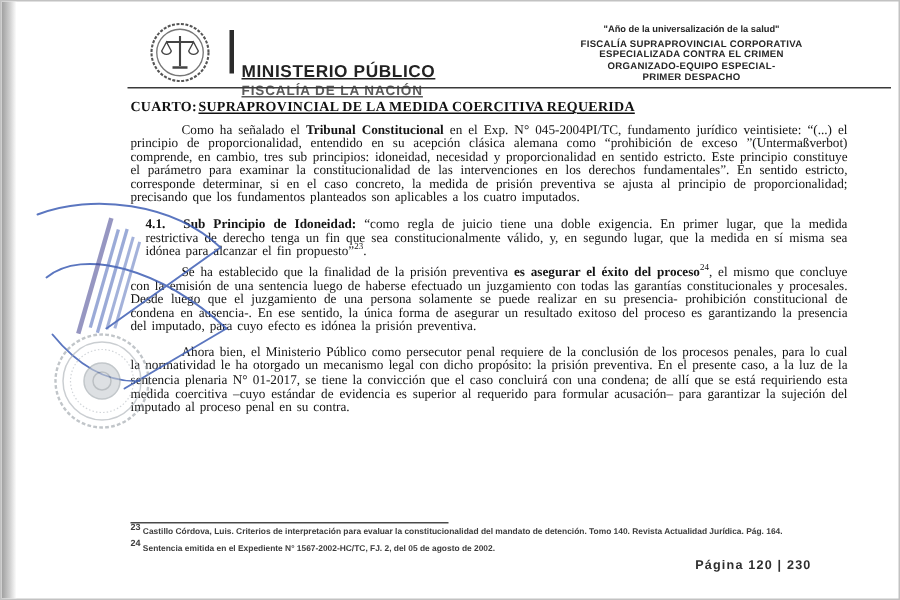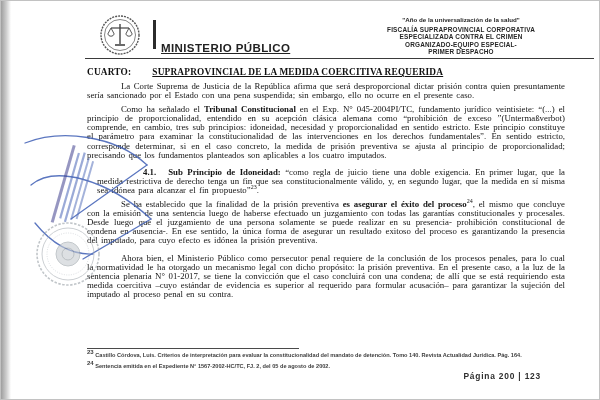--- a/index.html
+++ b/index.html
@@ -12,28 +12,28 @@
   .brand-divider{position:absolute;left:56px;top:6px;width:2.5px;height:29px;background:#2b2b2b;}
   .brand{position:absolute;left:64px;top:8px;white-space:nowrap;font-family:"Liberation Sans",sans-serif;margin-top:20px;}
   .brand-title{font-size:11.5px;font-weight:700;letter-spacing:.4px;color:#222;text-decoration:underline;line-height:13px;}
   .brand-sub{font-size:9px;font-weight:700;letter-spacing:.6px;color:#5a5a5a;text-decoration:underline;line-height:11px;}
   .hdr-right{position:absolute;right:8px;top:2px;width:232px;text-align:center;font-family:"Liberation Sans",sans-serif;color:#262626;}
   .motto{font-size:6.2px;font-weight:700;margin-bottom:3px;}
   .office div{font-size:6.4px;font-weight:700;line-height:7.4px;letter-spacing:.2px;}
   .hr{position:absolute;top:57px;left:84px;right:5px;height:0;border-top:1.6px solid #3a3a3a;}
   
   .doc-title{position:absolute;top:66px;left:86px;width:478px;font-size:9.3px;color:#111;letter-spacing:.2px;}
-  .doc-title .label{font-weight:700;margin-right:21px;}
+  .doc-title .label{font-weight:700;margin-right:1px;}
   .doc-title .titl{font-weight:700;text-decoration:underline;}
   .doc-body{position:absolute;top:81px;left:86px;width:478px;font-size:8.8px;line-height:9.1px;color:#141414;text-align:justify;word-spacing:1.1px;}
   .para{margin:0 0 5px 0;}
   .para.indent{text-indent:34px;}
   .para.sp-before{margin-top:8px;}
   .para.numbered{padding-left:10px;}
-  .pnum{font-weight:700;margin-right:12px;margin-left:46px;}
+  .pnum{font-weight:700;margin-right:12px;}
   .b{font-weight:700;}
   .i{}
   .u{}
   sup{font-size:6px;line-height:0;}
   
   .footnotes{position:absolute;left:86px;top:347px;width:474px;font-family:"Liberation Sans",sans-serif;color:#3d3d3d;}
   .fn-sep{width:212px;border-top:1.2px solid #4a4a4a;margin-bottom:3px;}
   .fn{font-size:5.6px;font-weight:700;line-height:6.8px;margin-bottom:4px;text-align:justify;}
   .page-num{position:absolute;right:58px;top:370px;font-family:"Liberation Sans",sans-serif;font-size:8.4px;font-weight:700;letter-spacing:.8px;color:#2e2e2e;}
   
@@ -51,52 +51,52 @@
       <circle cx="21" cy="21" r="15.5" fill="none" stroke="#777" stroke-width="0.9"></circle>
       <line x1="21" y1="10" x2="21" y2="30" stroke="#444" stroke-width="1.4"></line>
       <line x1="12" y1="14" x2="30" y2="14" stroke="#444" stroke-width="1.2"></line>
       <path d="M12 14 l-3.2 6 a3.4 3.4 0 0 0 6.4 0 z" fill="none" stroke="#444" stroke-width="0.9"></path>
       <path d="M30 14 l-3.2 6 a3.4 3.4 0 0 0 6.4 0 z" fill="none" stroke="#444" stroke-width="0.9"></path>
       <line x1="16" y1="31" x2="26" y2="31" stroke="#444" stroke-width="1.6"></line>
     </svg>
     <div class="brand-divider"></div>
     <div class="brand">
       <div class="brand-title">MINISTERIO PÚBLICO</div>
+      <div class="brand-sub">FISCALÍA DE LA NACIÓN</div>
     </div>
     <div class="hdr-right">
       <div class="motto">"Año de la universalización de la salud"</div>
       <div class="office">
           <div>FISCALÍA SUPRAPROVINCIAL CORPORATIVA</div>
           <div>ESPECIALIZADA CONTRA EL CRIMEN</div>
           <div>ORGANIZADO-EQUIPO ESPECIAL-</div>
           <div>PRIMER DESPACHO</div>
         </div>
     </div>
   </div>
   <div class="hr"></div>
 
   <div class="doc-title">
     <span class="label">CUARTO:</span><span class="titl">SUPRAPROVINCIAL DE LA MEDIDA COERCITIVA REQUERIDA</span>
   </div>
 
   <div class="doc-body">
-      <p class="para indent"><span>La Corte Suprema de Justicia de la República afirma que será desproporcional dictar prisión contra quien presuntamente sería sancionado por el Estado con una pena suspendida; sin embargo, ello no ocurre en el presente caso.</span></p>
       <p class="para indent"><span>Como ha señalado el </span><span class="b">Tribunal Constitucional</span><span> en el Exp. N° 045-2004PI/TC, fundamento jurídico veintisiete: </span><span class="i">“(...) el principio de proporcionalidad, entendido en su acepción clásica alemana como “prohibición de exceso ”(Untermaßverbot) comprende, en cambio, tres sub principios: idoneidad, necesidad y proporcionalidad en sentido estricto. Este principio constituye el parámetro para examinar la constitucionalidad de las intervenciones en los derechos fundamentales”.</span><span> En sentido estricto, corresponde determinar, si en el caso concreto, la medida de prisión preventiva se ajusta al principio de proporcionalidad; precisando que los fundamentos planteados son aplicables a los cuatro imputados.</span></p>
       <p class="para numbered sp-before"><span class="pnum">4.1.</span><span class="b u">Sub Principio de Idoneidad</span><span class="b">: </span><span class="i">“como regla de juicio tiene una doble exigencia. En primer lugar, que la medida restrictiva de derecho tenga un fin que sea constitucionalmente válido, y, en segundo lugar, que la medida en sí misma sea idónea para alcanzar el fin propuesto”</span><sup>23</sup><span>.</span></p>
       <p class="para indent"><span>Se ha establecido que la finalidad de la prisión preventiva </span><span class="b i">es asegurar el éxito del proceso</span><sup>24</sup><span>, el mismo que concluye con la emisión de una sentencia luego de haberse efectuado un juzgamiento con todas las garantías constitucionales y procesales. Desde luego que el juzgamiento de una persona solamente se puede realizar en su presencia- prohibición constitucional de condena en ausencia-. En ese sentido, la única forma de asegurar un resultado exitoso del proceso es garantizando la presencia del imputado, para cuyo efecto es idónea la prisión preventiva.</span></p>
       <p class="para indent sp-before"><span>Ahora bien, el Ministerio Público como persecutor penal requiere de la conclusión de los procesos penales, para lo cual la normatividad le ha otorgado un mecanismo legal con dicho propósito: la prisión preventiva. En el presente caso, a la luz de la sentencia plenaria N° 01-2017, se tiene la convicción que el caso concluirá con una condena; de allí que se está requiriendo esta medida coercitiva –cuyo estándar de evidencia es superior al requerido para formular acusación– para garantizar la sujeción del imputado al proceso penal en su contra.</span></p>
     </div>
 
   <div class="footnotes">
     <div class="fn-sep"></div>
   <div class="fn"><sup>23</sup> Castillo Córdova, Luis. Criterios de interpretación para evaluar la constitucionalidad del mandato de detención. Tomo 140. Revista Actualidad Jurídica. Pág. 164.</div>
       <div class="fn"><sup>24</sup> Sentencia emitida en el Expediente N° 1567-2002-HC/TC, FJ. 2, del 05 de agosto de 2002.</div>
     </div>
 
-  <div class="page-num">Página 200 | 123</div>
+  <div class="page-num">Página 120 | 230</div>
 
   <svg class="stamp-overlay" viewBox="0 0 170 176">
     <g stroke="#3f5fb5" stroke-width="1.3" fill="none" stroke-linecap="round" opacity="0.85">
       <path d="M6 16 C 42 2, 96 8, 128 38"></path>
       <path d="M128 38 L 52 92"></path>
       <path d="M12 58 C 36 38, 88 52, 132 92"></path>
       <path d="M132 92 L 64 132"></path>
       <path d="M16 96 C 34 118, 54 128, 74 127"></path>
     </g>
     <g transform="rotate(-74 62 62)" opacity="0.55">

